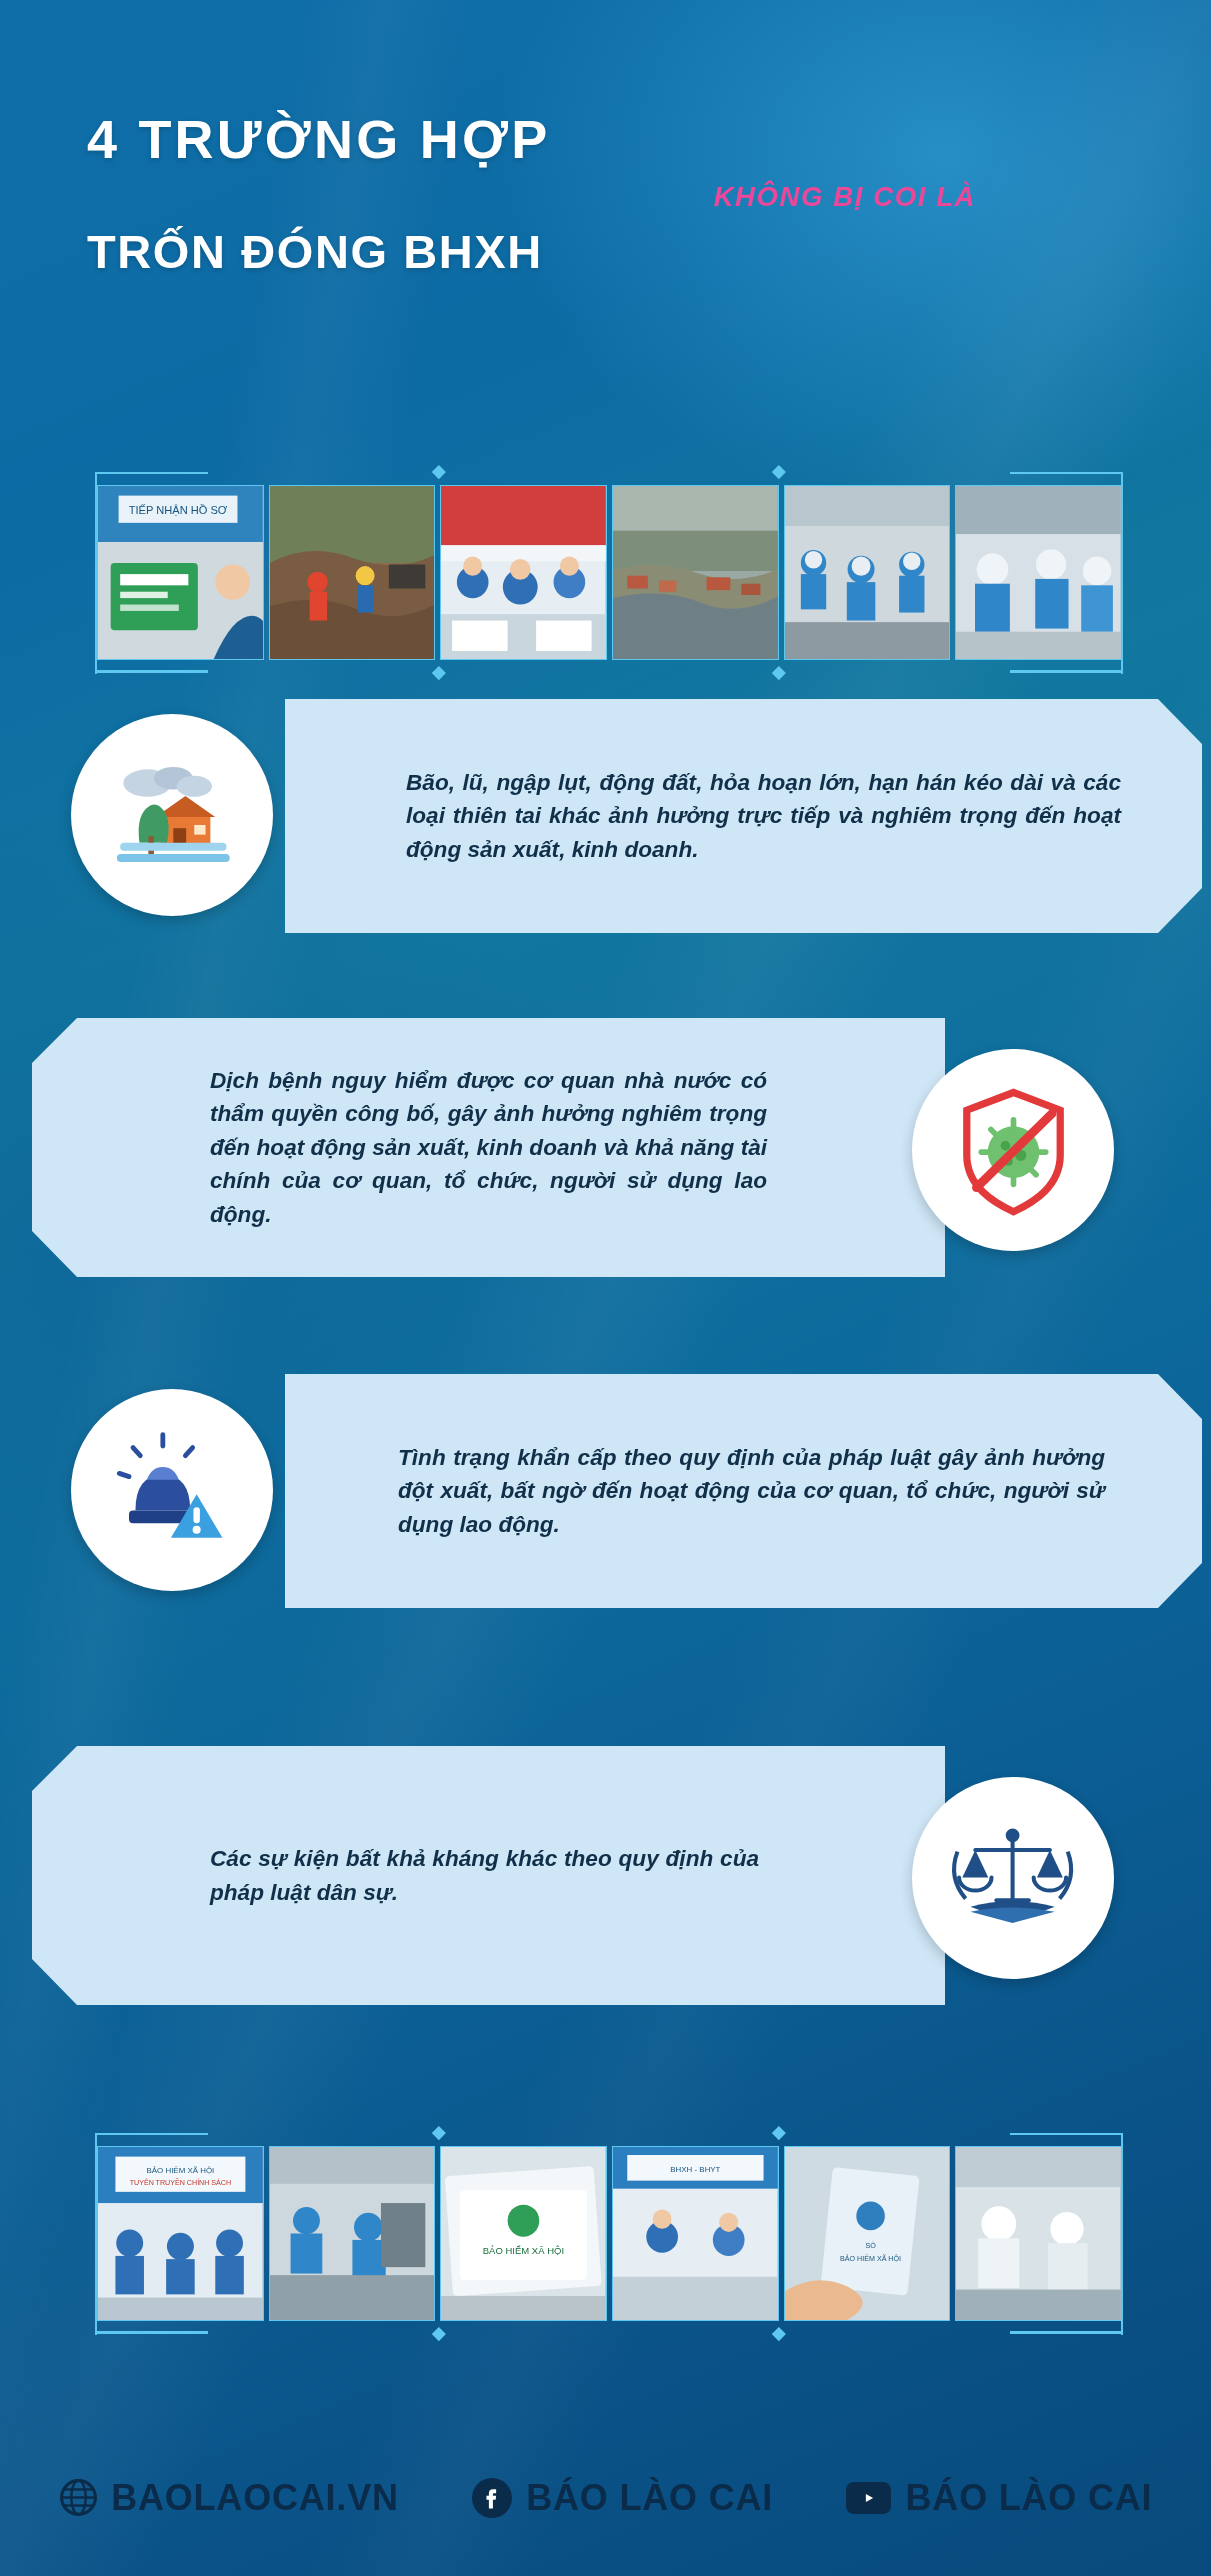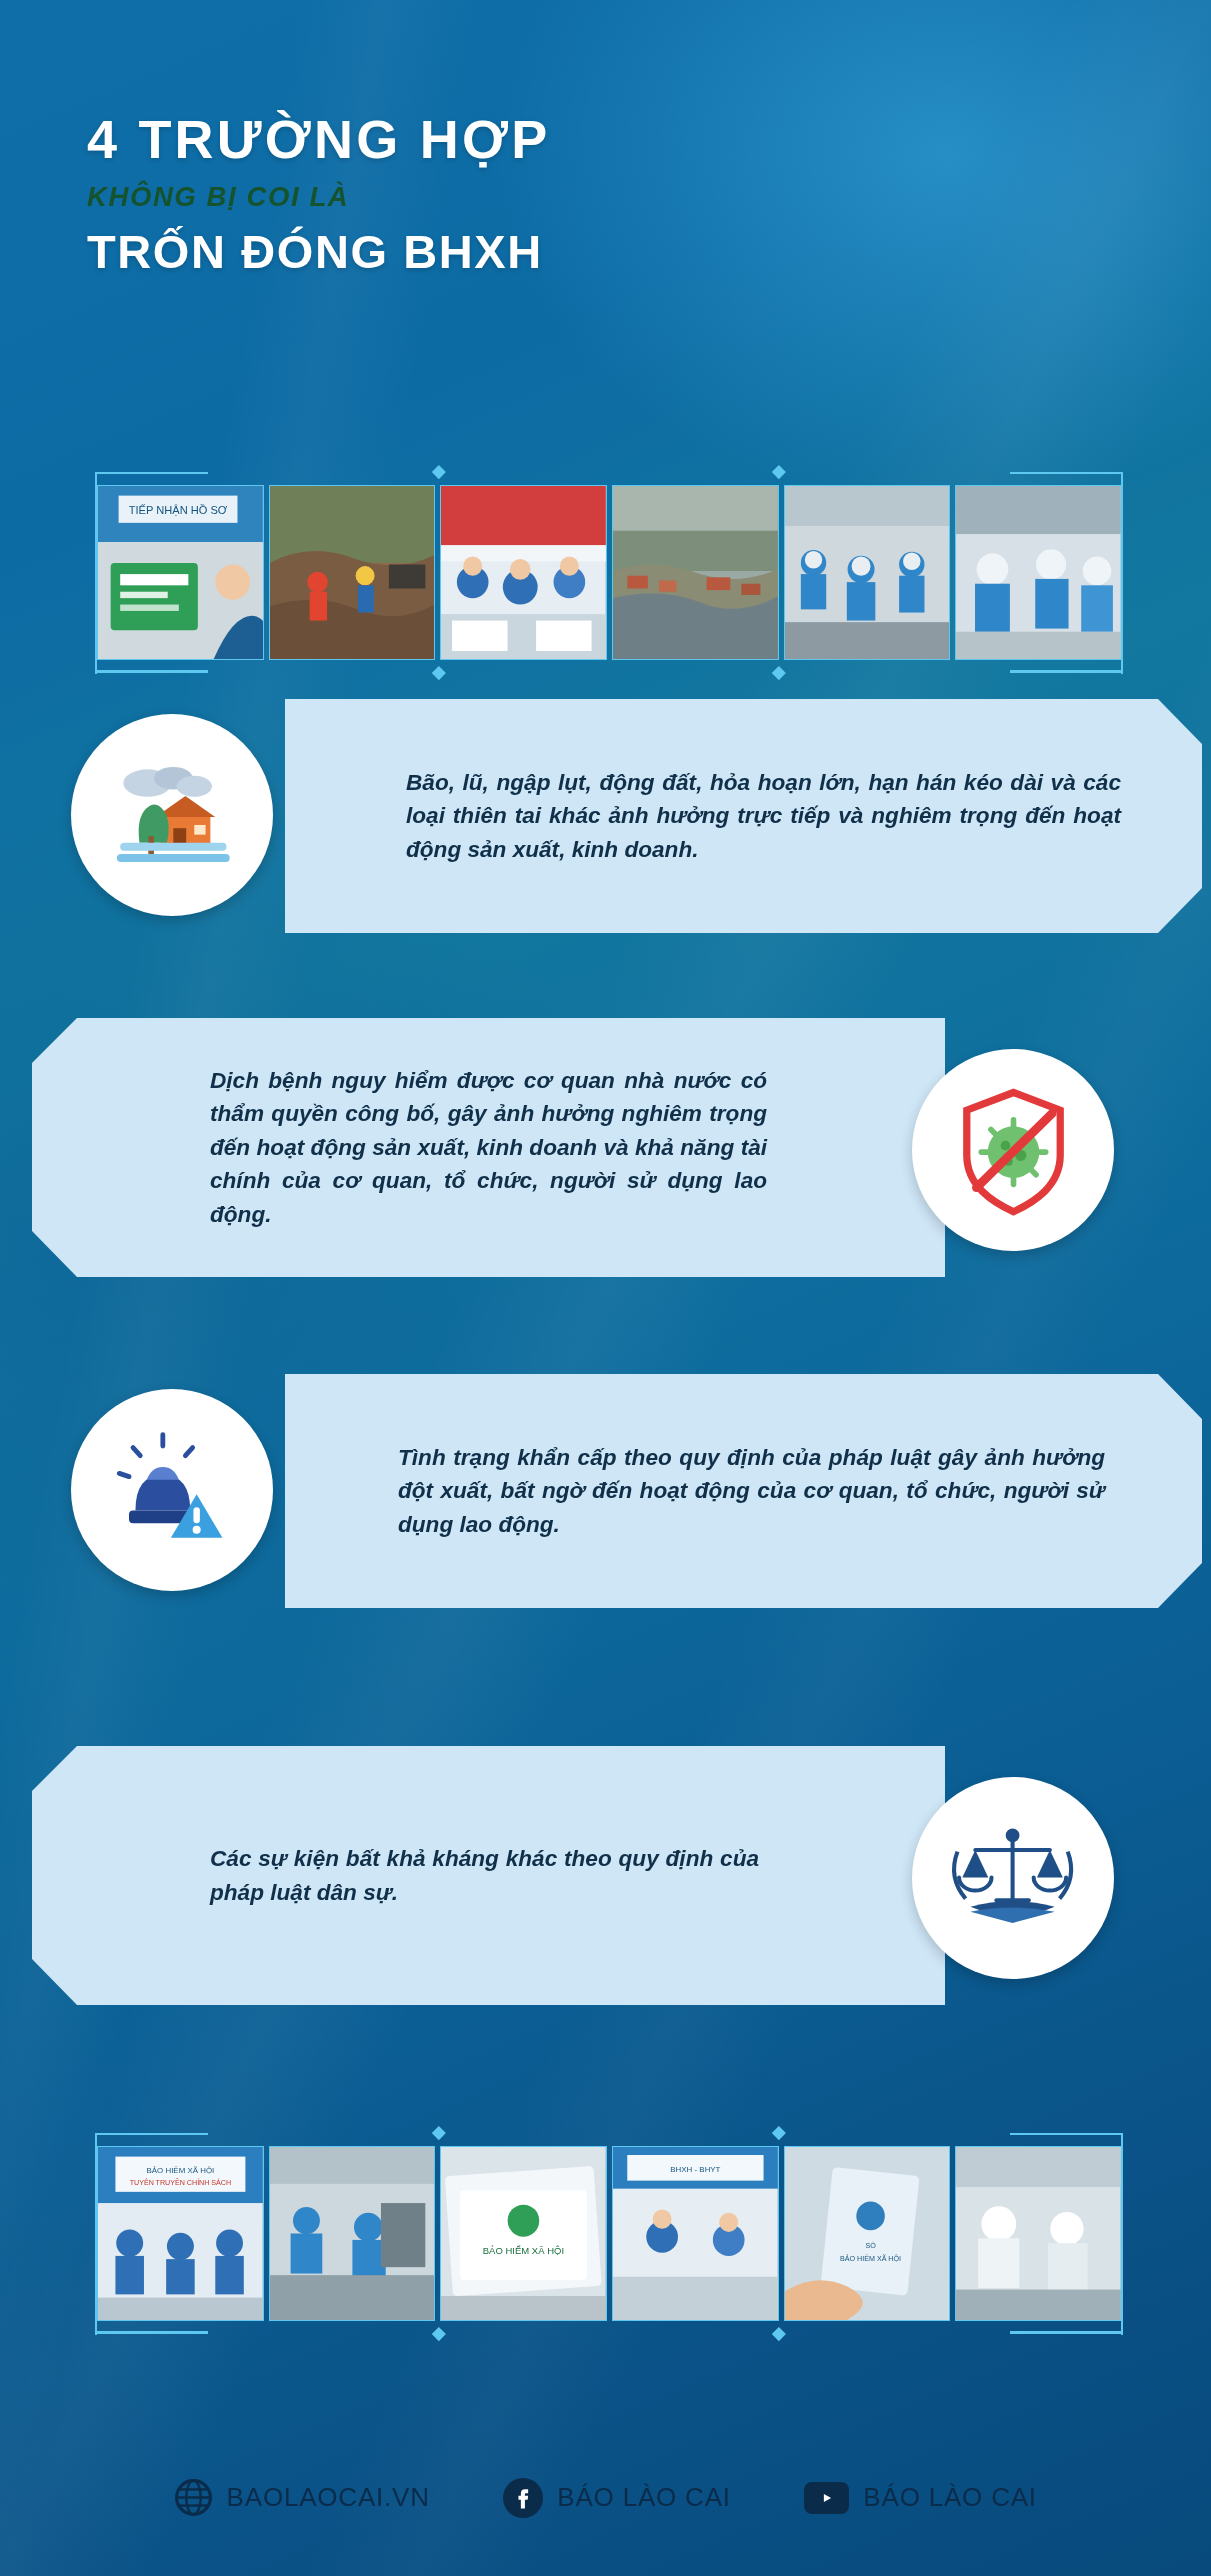--- a/index.html
+++ b/index.html
@@ -25,22 +25,22 @@
   }
   .page { position: relative; width: 1212px; height: 2576px; }
 
   
   .title-block { position: absolute; left: 87px; top: 109px; width: 889px; }
   .t1 {
     color: #ffffff; font-size: 54px; font-weight: bold; letter-spacing: 3.2px;
     line-height: 1.12; text-shadow: 0 1.6px 4.8px rgba(0,0,0,0.18);
   }
   .t2 {
-    color: #14532d; font-size: 27.5px; font-style: italic; font-weight: bold;
-    letter-spacing: 1.6px; margin-top: 11.3px;
+    color: #ec4899; font-size: 27.5px; font-style: italic; font-weight: bold;
+    letter-spacing: 1.6px; margin-top: 11.3px; text-align: right;
   }
   .t3 {
     color: #ffffff; font-size: 47px; font-weight: bold; letter-spacing: 1.6px;
     margin-top: 11.3px; text-shadow: 0 1.6px 4.8px rgba(0,0,0,0.18);
   }
 
   
   .strip { position: absolute; display: flex; gap: 4.8px; }
   .strip .frame {
     border: 1.6px solid #5ec8f0;
@@ -71,21 +71,21 @@
     position: absolute; border-radius: 50%;
     background: #ffffff; box-shadow: 0 4.8px 13px rgba(0,0,0,0.20);
     display: flex; align-items: center; justify-content: center;
     z-index: 3;
   }
 
   
   .footer { position:absolute; left:0; right:0; bottom:42px; height:73px;
     display:flex; align-items:center; justify-content:center; gap:73px; }
   .fitem { display:flex; align-items:center; gap:14.5px; }
-  .fitem .lbl { color:#0b2b4a; font-size:26px; font-weight:normal; letter-spacing:0.8px; }
+  .fitem .lbl { color:#0b2b4a; font-size:36px; font-weight:bold; letter-spacing:0.8px; }
   .fbadge { width:40px; height:40px; border-radius:50%; background:#0b2b4a; display:flex; align-items:center; justify-content:center; }
   .fbadge.yt { width:45px; height:32px; border-radius:8px; background:#0b2b4a; }
 </style>
 </head>
 <body>
 
 <div class="page">
   <div class="streaks"></div>
 
   <div class="title-block">

